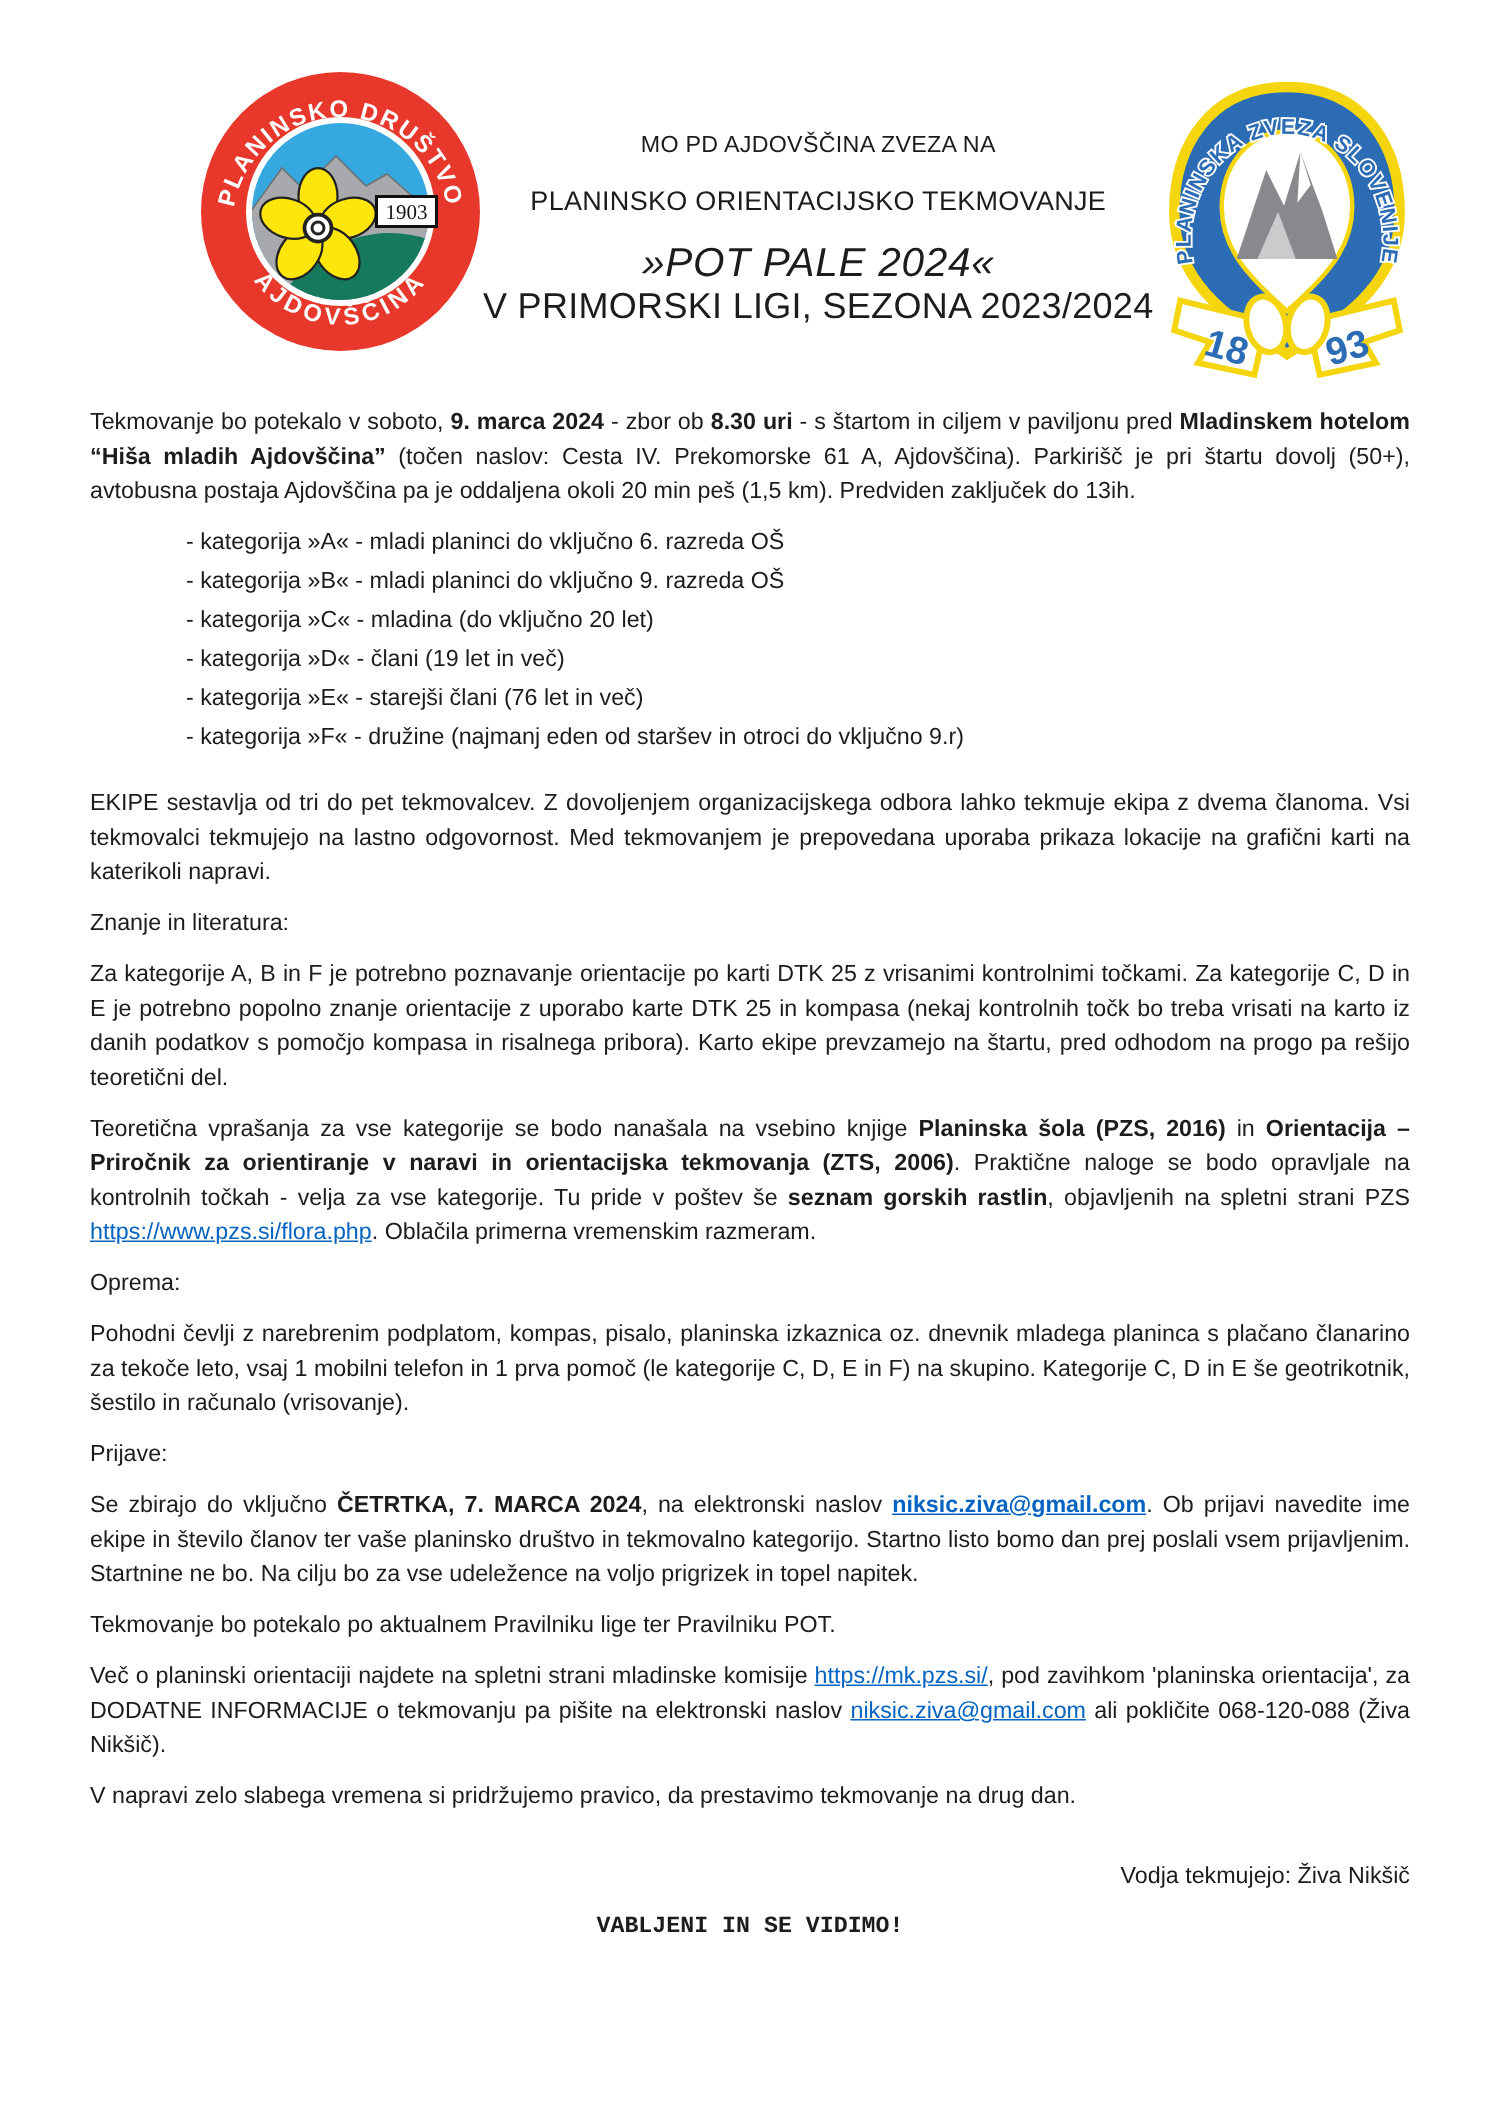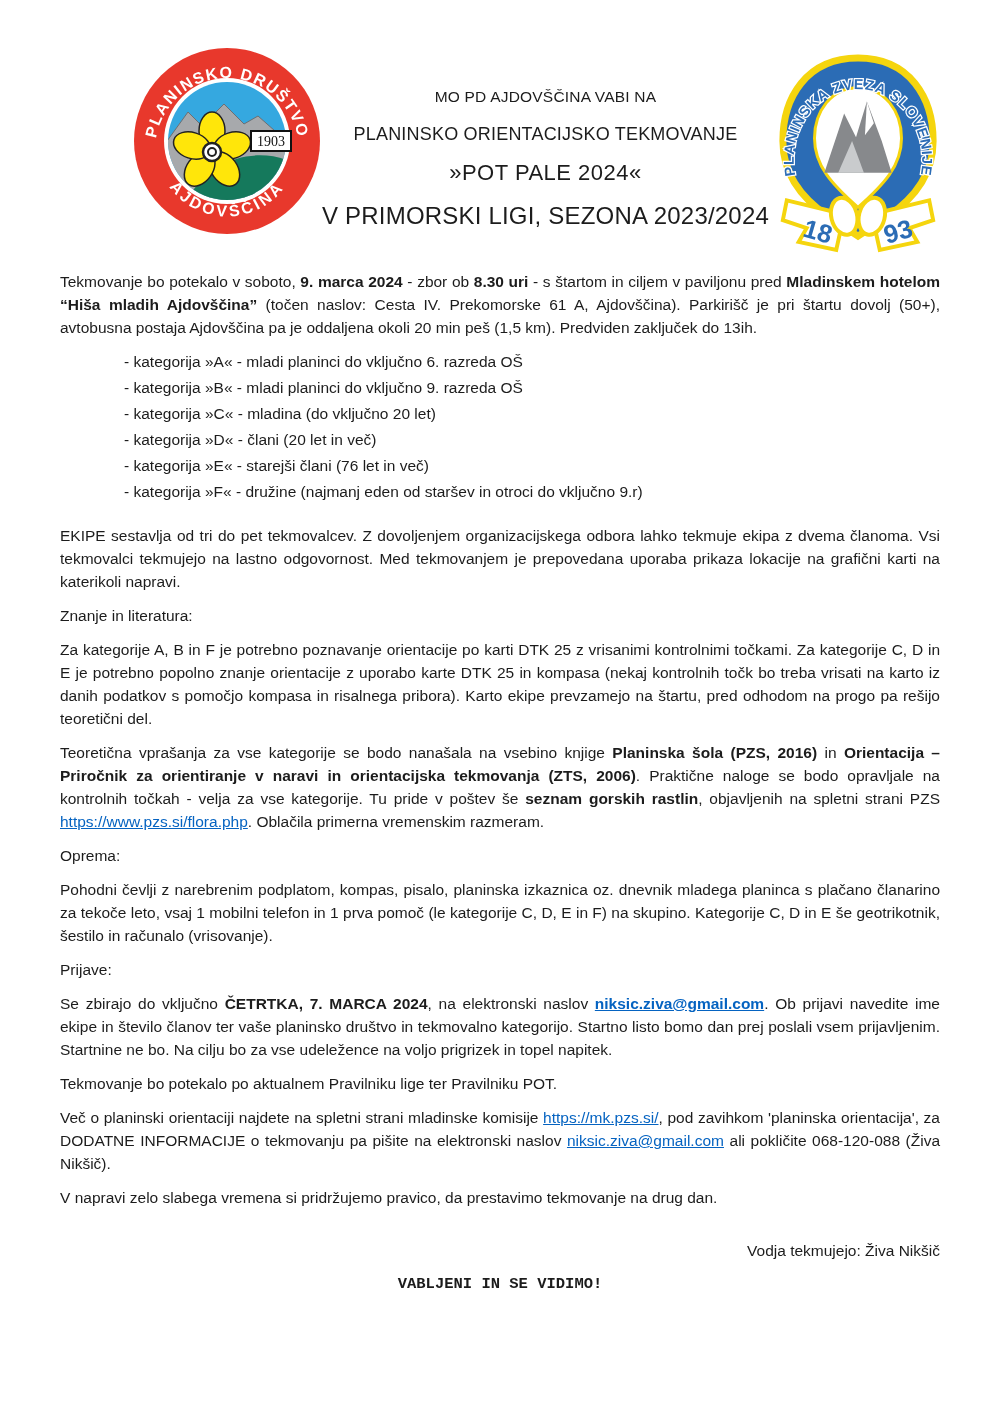--- a/index.html
+++ b/index.html
@@ -10,21 +10,21 @@
   }
   .page{box-sizing:border-box;width:1000px;height:1414px;padding:46px 60px 0;}
   
   .hdr{display:flex;align-items:flex-start;margin:0 0 16px 0;}
   .hdr-logo-left{flex:0 0 auto;margin-left:72px;}
   .hdr-logo-right{flex:0 0 auto;margin-right:2px;}
   .hdr-center{flex:1 1 auto;text-align:center;padding-top:42px;}
   .hl{white-space:nowrap;}
   .hl1{font-size:15.5px;margin-bottom:18px;letter-spacing:.2px;}
   .hl2{font-size:18px;margin-bottom:15px;letter-spacing:.2px;}
-  .hl3{font-size:22px;margin-bottom:16px;letter-spacing:.5px;}
+  .hl3{font-size:27px;letter-spacing:.5px;font-style:italic;}
   .hl4{font-size:24px;letter-spacing:.2px;}
   
   .content{font-size:15.5px;line-height:23px;}
   .para{margin:0 0 11px 0;text-align:justify;}
   .para.al-left{text-align:left;}
   .para.al-right{text-align:right;}
   .para.al-center{text-align:center;font-family:Liberation Mono, monospace;}
   .para.indent{margin-left:64px;margin-bottom:3px;text-align:left;}
   .b{font-weight:bold;}
   .u{}
@@ -67,21 +67,21 @@
       <text font-size="16" font-weight="bold" fill="#ffffff" letter-spacing="1.5">
         <textPath href="#pdArcTop" startOffset="50%" text-anchor="middle">PLANINSKO DRUŠTVO</textPath>
       </text>
       <path id="pdArcBottom" d="M 27 120 A 71 71 0 0 0 163 120" fill="none"></path>
       <text font-size="16" font-weight="bold" fill="#ffffff" letter-spacing="3">
         <textPath href="#pdArcBottom" startOffset="50%" text-anchor="middle">AJDOVŠČINA</textPath>
       </text>
     </svg>
 
     <div class="hdr-center">
-      <div class="hl hl1">MO PD AJDOVŠČINA VABI NA</div>
+      <div class="hl hl1">MO PD AJDOVŠČINA ZVEZA NA</div>
       <div class="hl hl2">PLANINSKO ORIENTACIJSKO TEKMOVANJE</div>
       <div class="hl hl3">»POT PALE 2024«</div>
       <div class="hl hl4">V PRIMORSKI LIGI, SEZONA 2023/2024</div>
     </div>
 
     <svg class="hdr-logo-right" width="178" height="208" viewBox="0 0 180 210">
       <path d="M90 12 C 38 12 14 52 14 96 C 14 133 37 157 61 173 L 90 192 L 119 173 C 143 157 166 133 166 96 C 166 52 142 12 90 12 Z" fill="#2b6cb5" stroke="#f5d50e" stroke-width="7"></path>
       <path d="M90 42 C 63 42 46 66 46 93 C 46 121 64 140 90 163 C 116 140 134 121 134 93 C 134 66 117 42 90 42 Z" fill="#ffffff" stroke="#f5d50e" stroke-width="3"></path>
       <path d="M56 128 L76 68 L88 92 L99 56 L114 96 L124 128 Z" fill="#87898c"></path>
       <path d="M70 128 L84 96 L96 128 Z" fill="#c9cbcd"></path>
@@ -99,21 +99,21 @@
         <text x="133" y="196" transform="rotate(-16 133 196)" font-size="26" font-weight="bold" fill="#2b6cb5" text-anchor="middle">93</text>
       </g>
     </svg>
   </div>
 
   <div class="content">
       <p class="para al-justify"><span>Tekmovanje bo potekalo v soboto, </span><span class="b">9. marca 2024</span><span> - </span><span class="u">zbor</span><span> ob </span><span class="b">8.30 uri</span><span> - s štartom in ciljem v paviljonu pred </span><span class="b">Mladinskem hotelom “Hiša mladih Ajdovščina”</span><span> (točen naslov: Cesta IV. Prekomorske 61 A, Ajdovščina). Parkirišč je pri štartu dovolj (50+), avtobusna postaja Ajdovščina pa je oddaljena okoli 20 min peš (1,5 km). Predviden </span><span class="u">zaključek</span><span> do 13ih.</span></p>
       <p class="para indent"><span>- kategorija »A« - mladi planinci do vključno 6. razreda OŠ</span></p>
       <p class="para indent"><span>- kategorija »B« - mladi planinci do vključno 9. razreda OŠ</span></p>
       <p class="para indent"><span>- kategorija »C« - mladina (do vključno 20 let)</span></p>
-      <p class="para indent"><span>- kategorija »D« - člani (20 let in več)</span></p>
+      <p class="para indent"><span>- kategorija »D« - člani (19 let in več)</span></p>
       <p class="para indent"><span>- kategorija »E« - starejši člani (76 let in več)</span></p>
       <p class="para indent" style="margin-bottom: 21px;"><span>- kategorija »F« - družine (najmanj eden od staršev in otroci do vključno 9.r)</span></p>
       <p class="para al-justify"><span>EKIPE sestavlja od tri do pet tekmovalcev. Z dovoljenjem organizacijskega odbora lahko tekmuje ekipa z dvema članoma. Vsi tekmovalci tekmujejo na lastno odgovornost. Med tekmovanjem je prepovedana uporaba prikaza lokacije na grafični karti na katerikoli napravi.</span></p>
       <p class="para al-left"><span class="u">Znanje in literatura:</span></p>
       <p class="para al-justify"><span>Za kategorije A, B in F je potrebno poznavanje orientacije po karti DTK 25 z vrisanimi kontrolnimi točkami. Za kategorije C, D in E je potrebno popolno znanje orientacije z uporabo karte DTK 25 in kompasa (nekaj kontrolnih točk bo treba vrisati na karto iz danih podatkov s pomočjo kompasa in risalnega pribora). Karto ekipe prevzamejo na štartu, pred odhodom na progo pa rešijo teoretični del.</span></p>
       <p class="para al-justify"><span>Teoretična vprašanja za vse kategorije se bodo nanašala na vsebino knjige </span><span class="b">Planinska šola (PZS, 2016)</span><span> in </span><span class="b">Orientacija – Priročnik za orientiranje v naravi in orientacijska tekmovanja (ZTS, 2006)</span><span>. Praktične naloge se bodo opravljale na kontrolnih točkah - velja za vse kategorije. Tu pride v poštev še </span><span class="b">seznam gorskih rastlin</span><span>, objavljenih na spletni strani PZS </span><a href="#">https://www.pzs.si/flora.php</a><span>. Oblačila primerna vremenskim razmeram.</span></p>
       <p class="para al-left"><span class="u">Oprema:</span></p>
       <p class="para al-justify"><span>Pohodni čevlji z narebrenim podplatom, kompas, pisalo, planinska izkaznica oz. dnevnik mladega planinca s plačano članarino za tekoče leto, vsaj 1 mobilni telefon in 1 prva pomoč (le kategorije C, D, E in F) na skupino. Kategorije C, D in E še geotrikotnik, šestilo in računalo (vrisovanje).</span></p>
       <p class="para al-left"><span class="u">Prijave:</span></p>
       <p class="para al-justify"><span>Se zbirajo do vključno </span><span class="b">ČETRTKA, 7. MARCA 2024</span><span>, na elektronski naslov </span><a href="#" class="b">niksic.ziva@gmail.com</a><span>. Ob prijavi navedite ime ekipe in število članov ter vaše planinsko društvo in tekmovalno kategorijo. Startno listo bomo dan prej poslali vsem prijavljenim. </span><span class="u">Startnine</span><span> ne bo. Na cilju bo za vse udeležence na voljo </span><span class="u">prigrizek in topel napitek</span><span>.</span></p>

